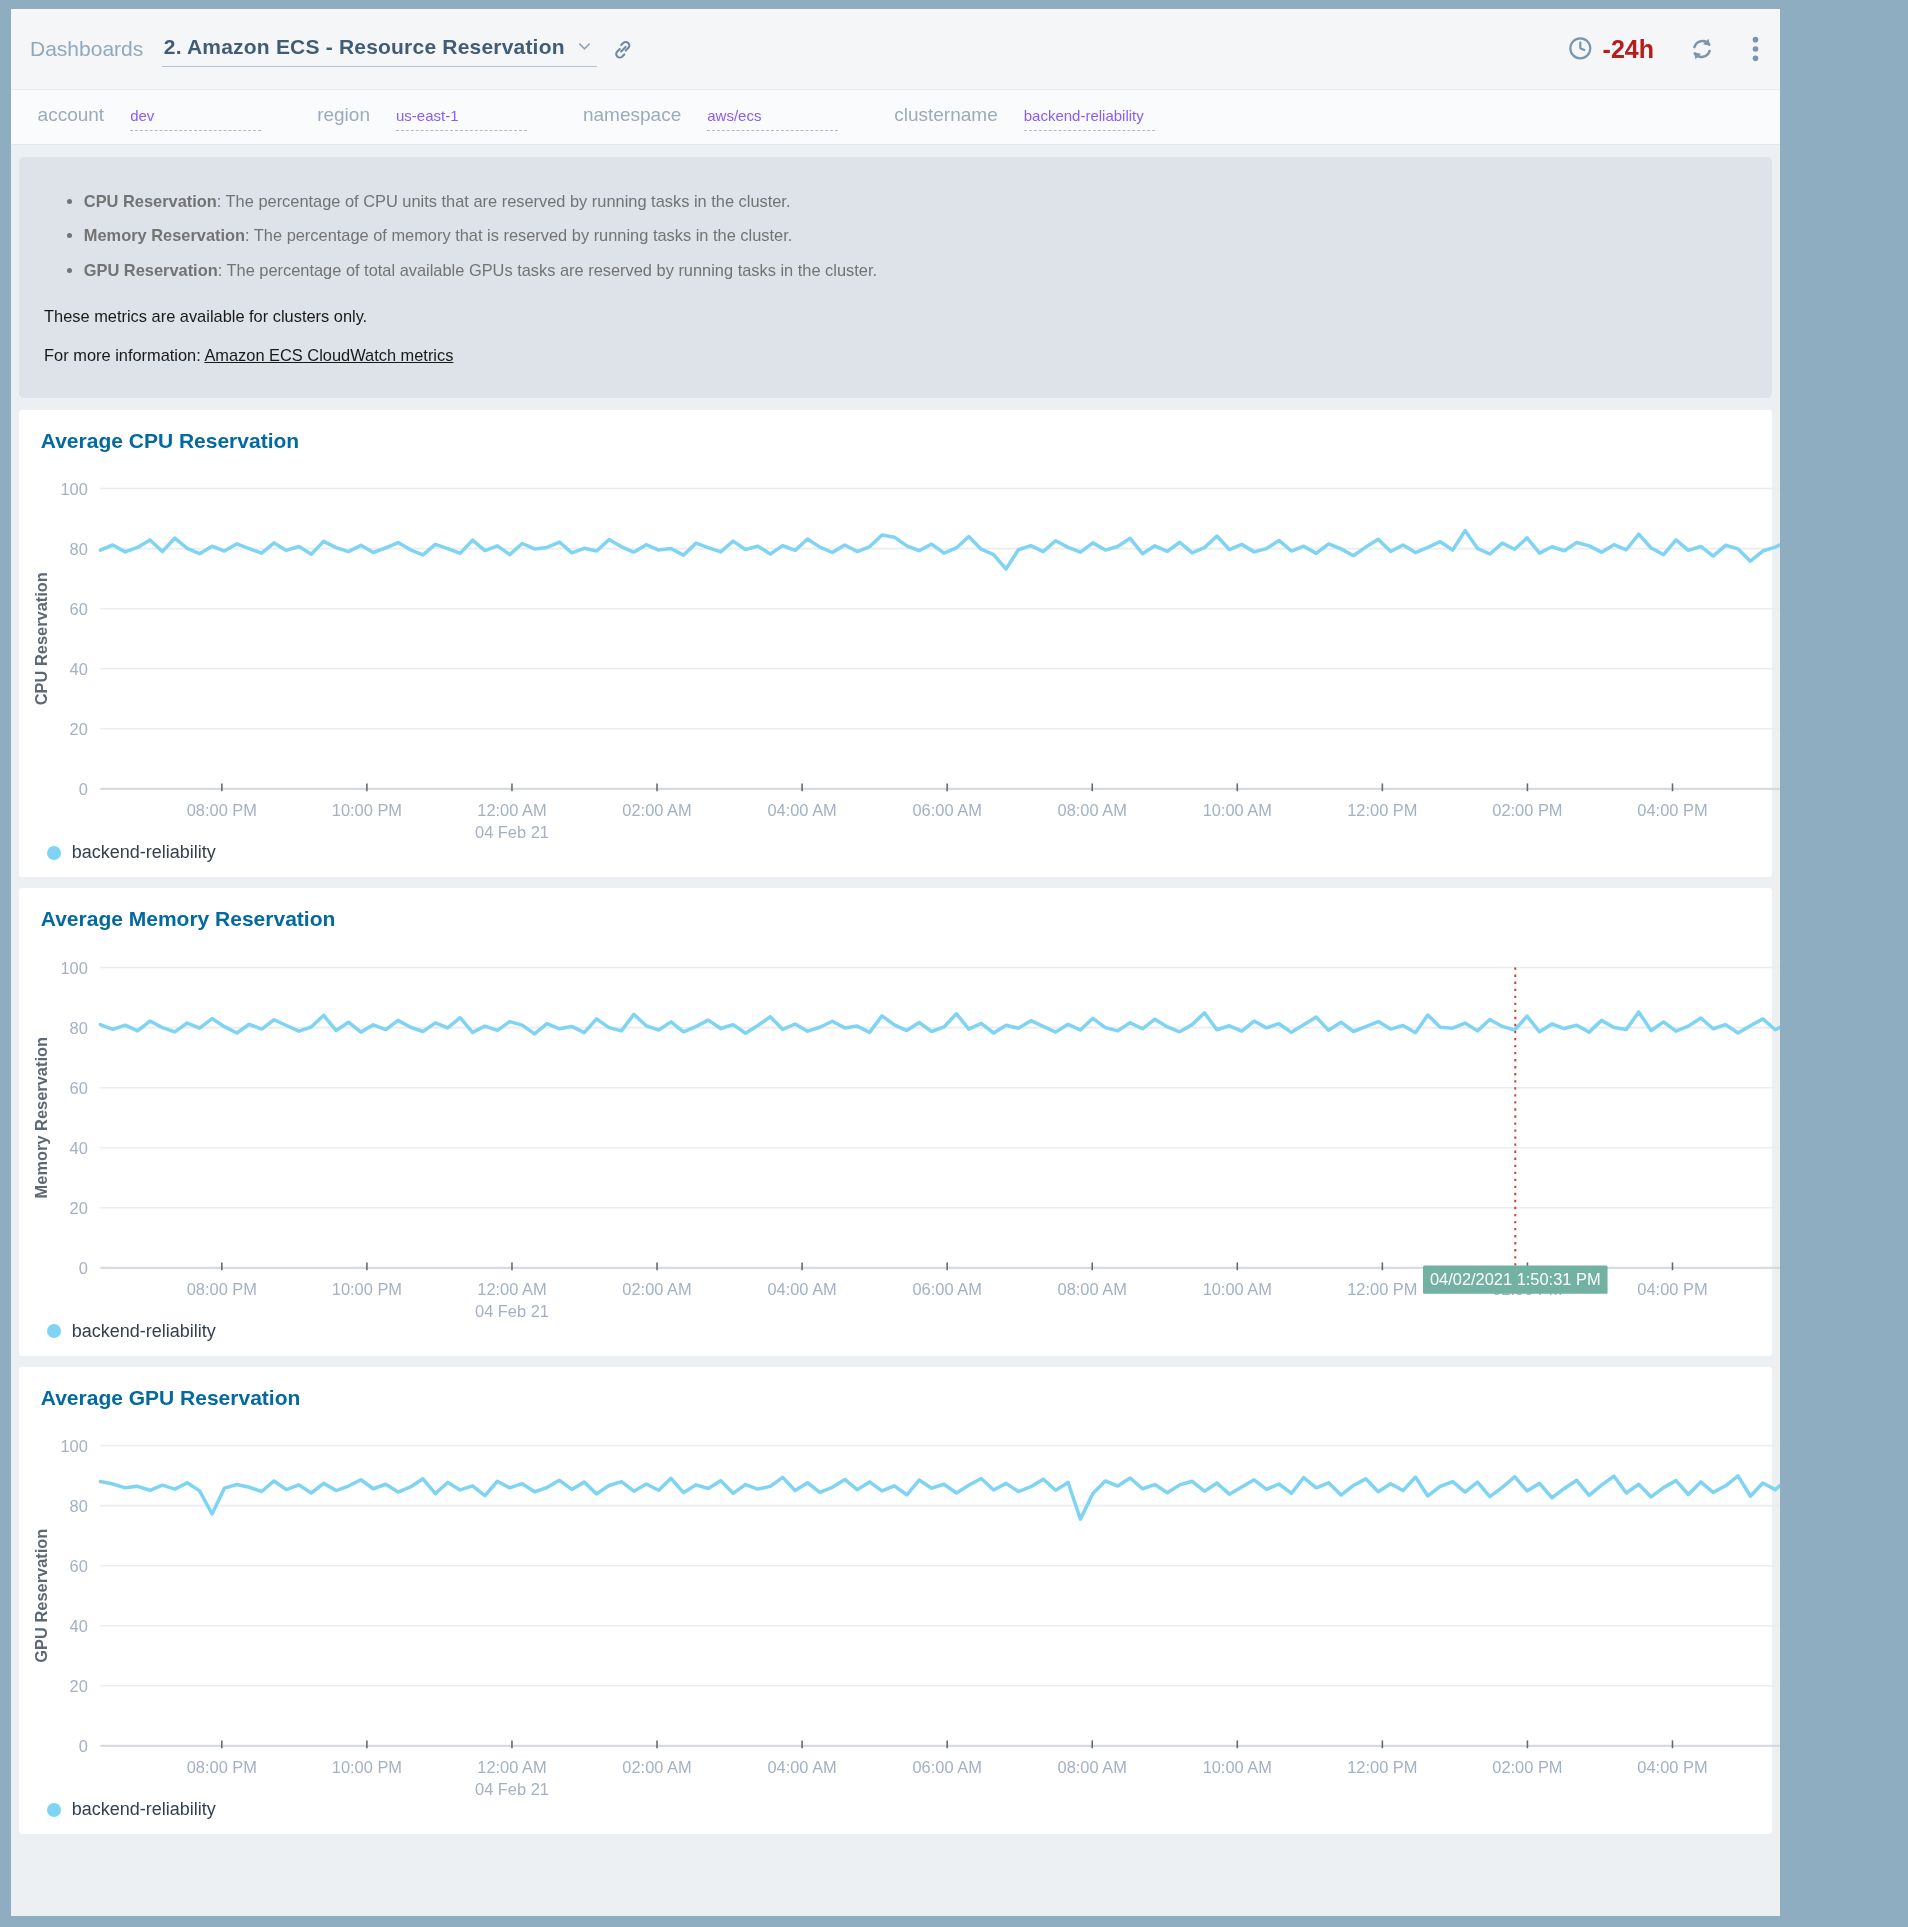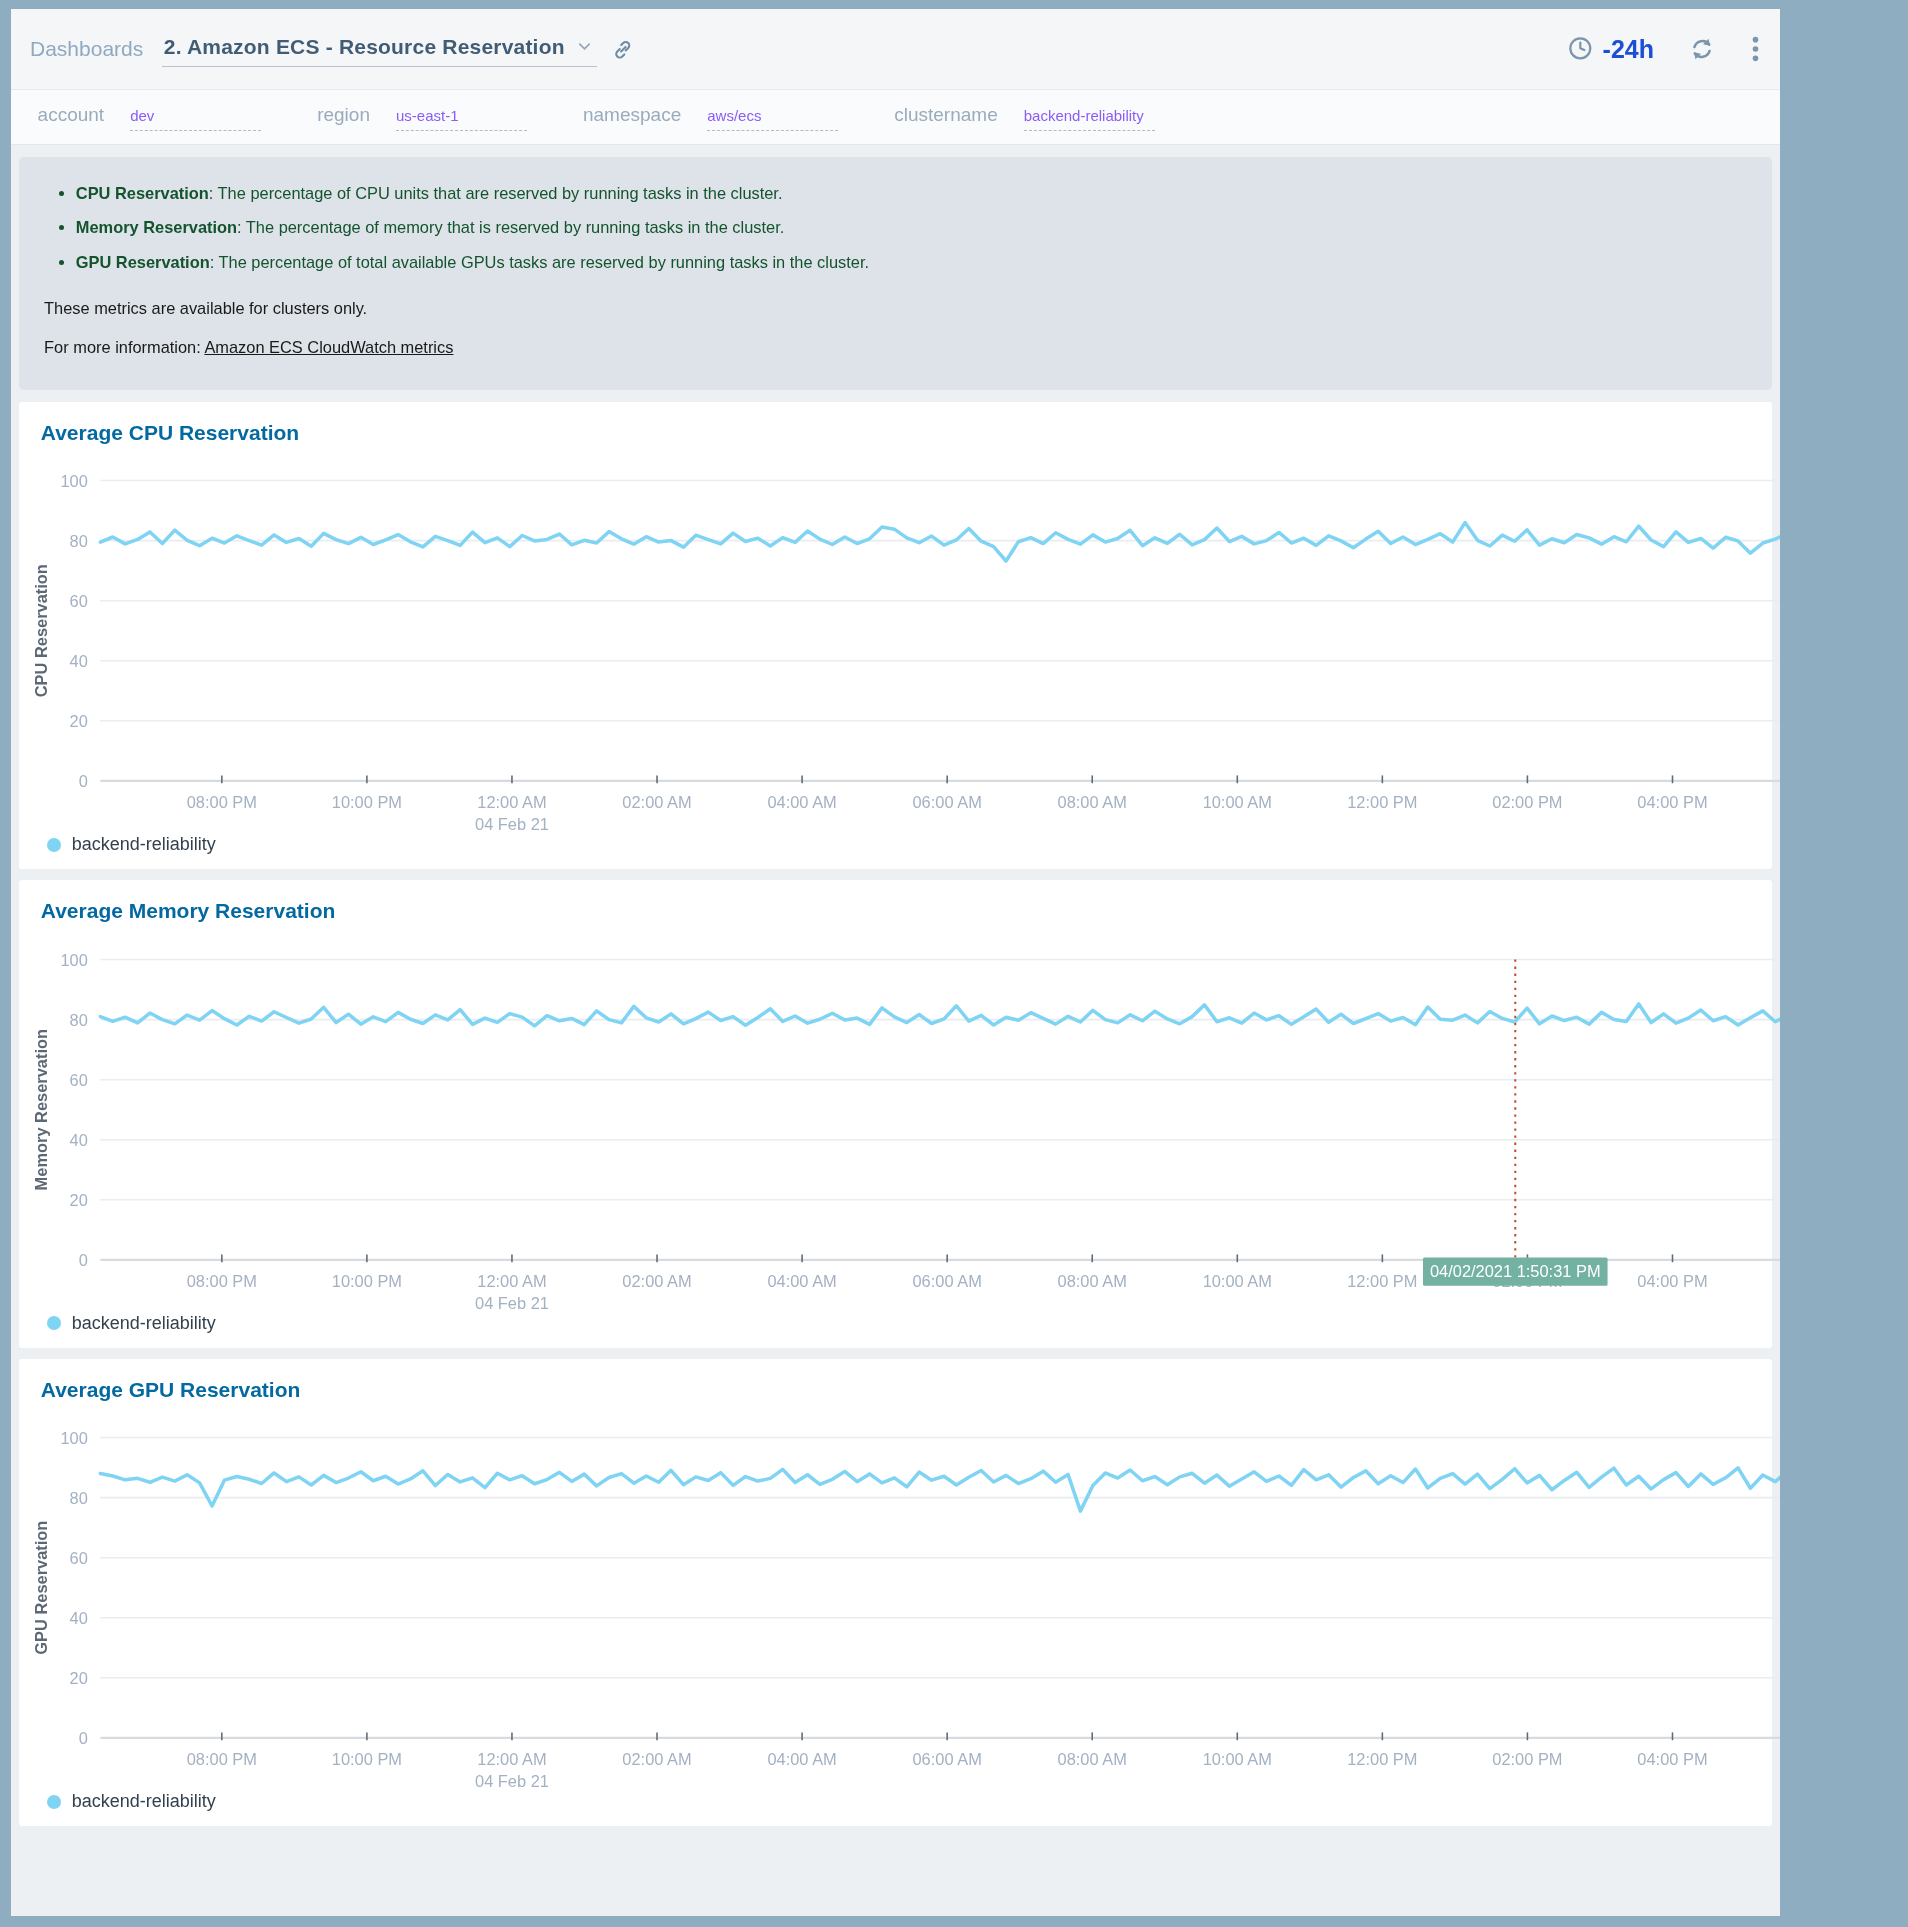--- a/index.html
+++ b/index.html
@@ -8,35 +8,35 @@
 
   
   .topbar{height:81px;background:#f4f6f8;display:flex;align-items:center;padding:0 19px;box-sizing:border-box;border-bottom:0.8px solid #e8ebee;}
   .breadcrumb{font-size:21px;color:#90a9bf;margin-right:19px;}
   .db-title-wrap{display:flex;align-items:center;border-bottom:1.6px solid #b6c3cf;padding:3.1px 4.7px 7px 1.6px;cursor:pointer;}
   .db-title{font-size:21px;font-weight:600;color:#415d75;letter-spacing:0.2px;}
   .chev{margin-left:11px;margin-top:3.1px;}
   .link-btn{margin-left:14px;display:flex;align-items:center;cursor:pointer;}
   .topbar-right{margin-left:auto;display:flex;align-items:center;gap:34px;}
   .time-ctl{display:flex;align-items:center;gap:9.4px;cursor:pointer;}
-  .time-text{font-size:25px;font-weight:600;color:#1d4ed8;}
+  .time-text{font-size:25px;font-weight:600;color:#b91c1c;}
   .icon-btn{display:flex;align-items:center;cursor:pointer;}
 
   
   .filterbar{height:55px;background:#fafbfd;display:flex;align-items:center;padding:0 26.6px;box-sizing:border-box;border-bottom:1.6px solid #e3e8ec;gap:56px;}
   .filter{display:flex;align-items:baseline;gap:26px;}
   .filter-label{font-size:19px;color:#9aabbc;}
   .filter-value{font-size:15px;color:#8b5cf6;min-width:131px;border-bottom:1.6px dashed #aebbc9;padding-bottom:6.3px;cursor:pointer;}
 
   
   .main{padding:11.7px 7.8px 0 7.8px;}
   .panel{background:#fff;border-radius:3.9px;margin-bottom:11px;}
   .note-panel{background:#dde3e8;border-radius:4.7px;padding:22px 19px 33px 19px;margin-bottom:11.7px;}
   .note-heading{font-size:24px;font-weight:500;color:#527795;margin:0 0 41px 6.3px;}
-  .note-list{margin:4px;padding-left:34px;font-size:16.4px;color:#14532d;}
+  .note-list{margin:12px;padding-left:34px;font-size:16.4px;color:#737373;}
   .note-list li{margin-bottom:14px;line-height:20.3px;}
   .note-term{font-weight:700;}
   .note-p{font-size:16.4px;color:#191919;margin:26.6px 0 0 6.3px;}
   .note-p2{font-size:16.4px;color:#191919;margin:20.3px 0 0 6.3px;}
   .note-link{color:#191919;text-decoration:underline;cursor:pointer;}
 
   
   .chart-panel{padding:19px 0 14px 0;border-radius:3.1px;}
   .chart-title{font-size:21px;font-weight:700;color:#0369a1;margin:0 0 12.5px 22px;}
   .chart-svg{display:block;}

